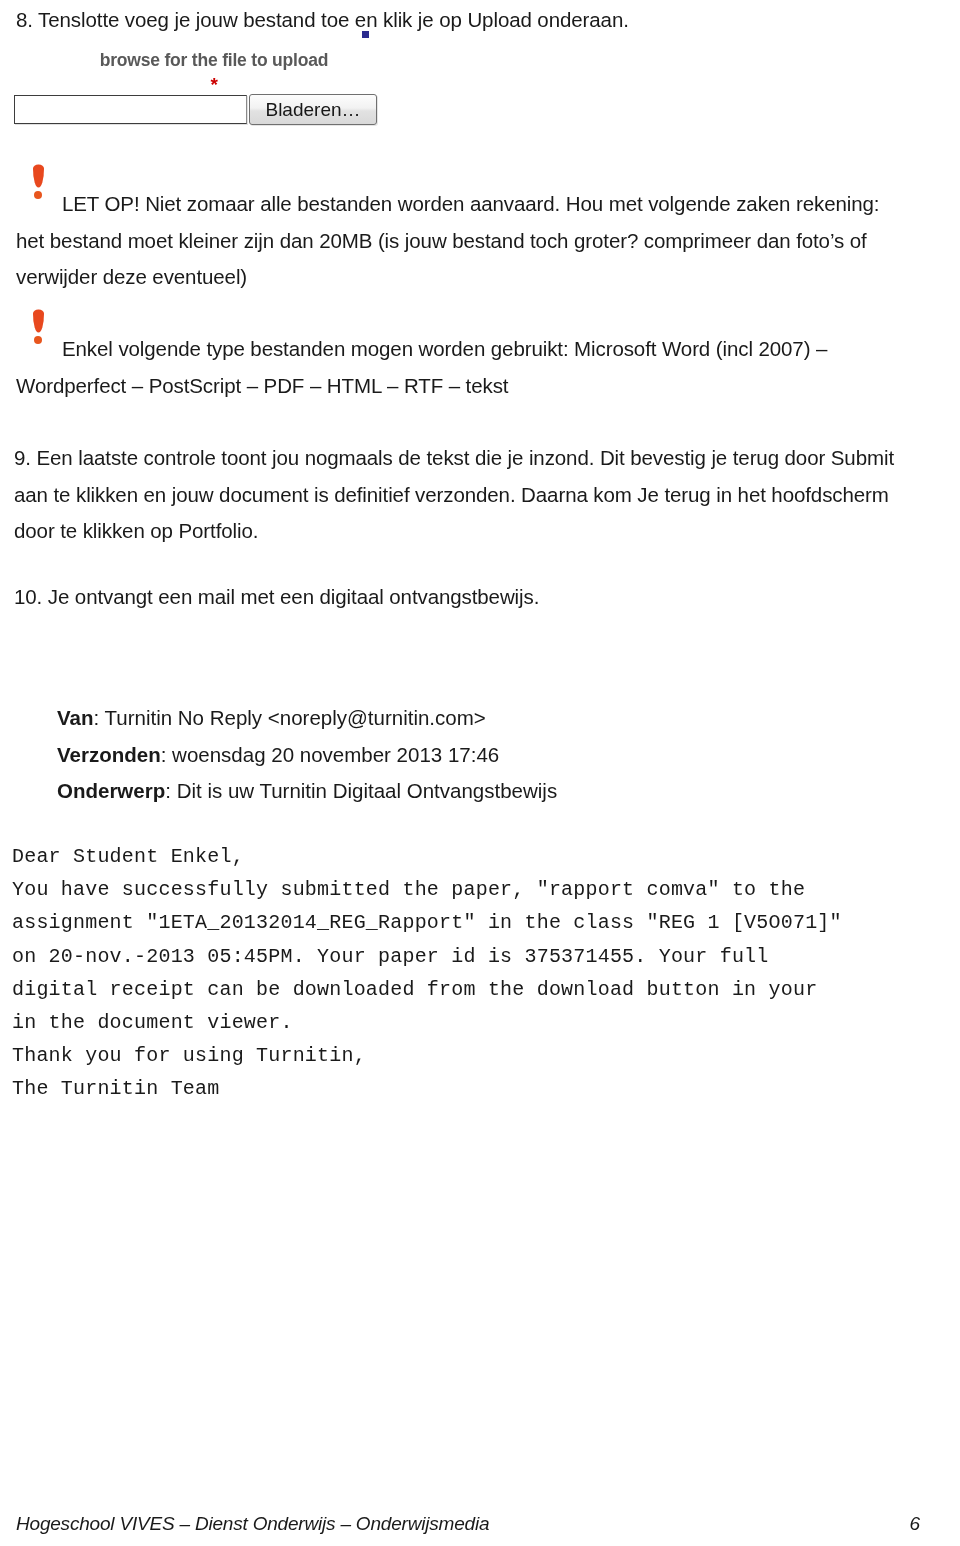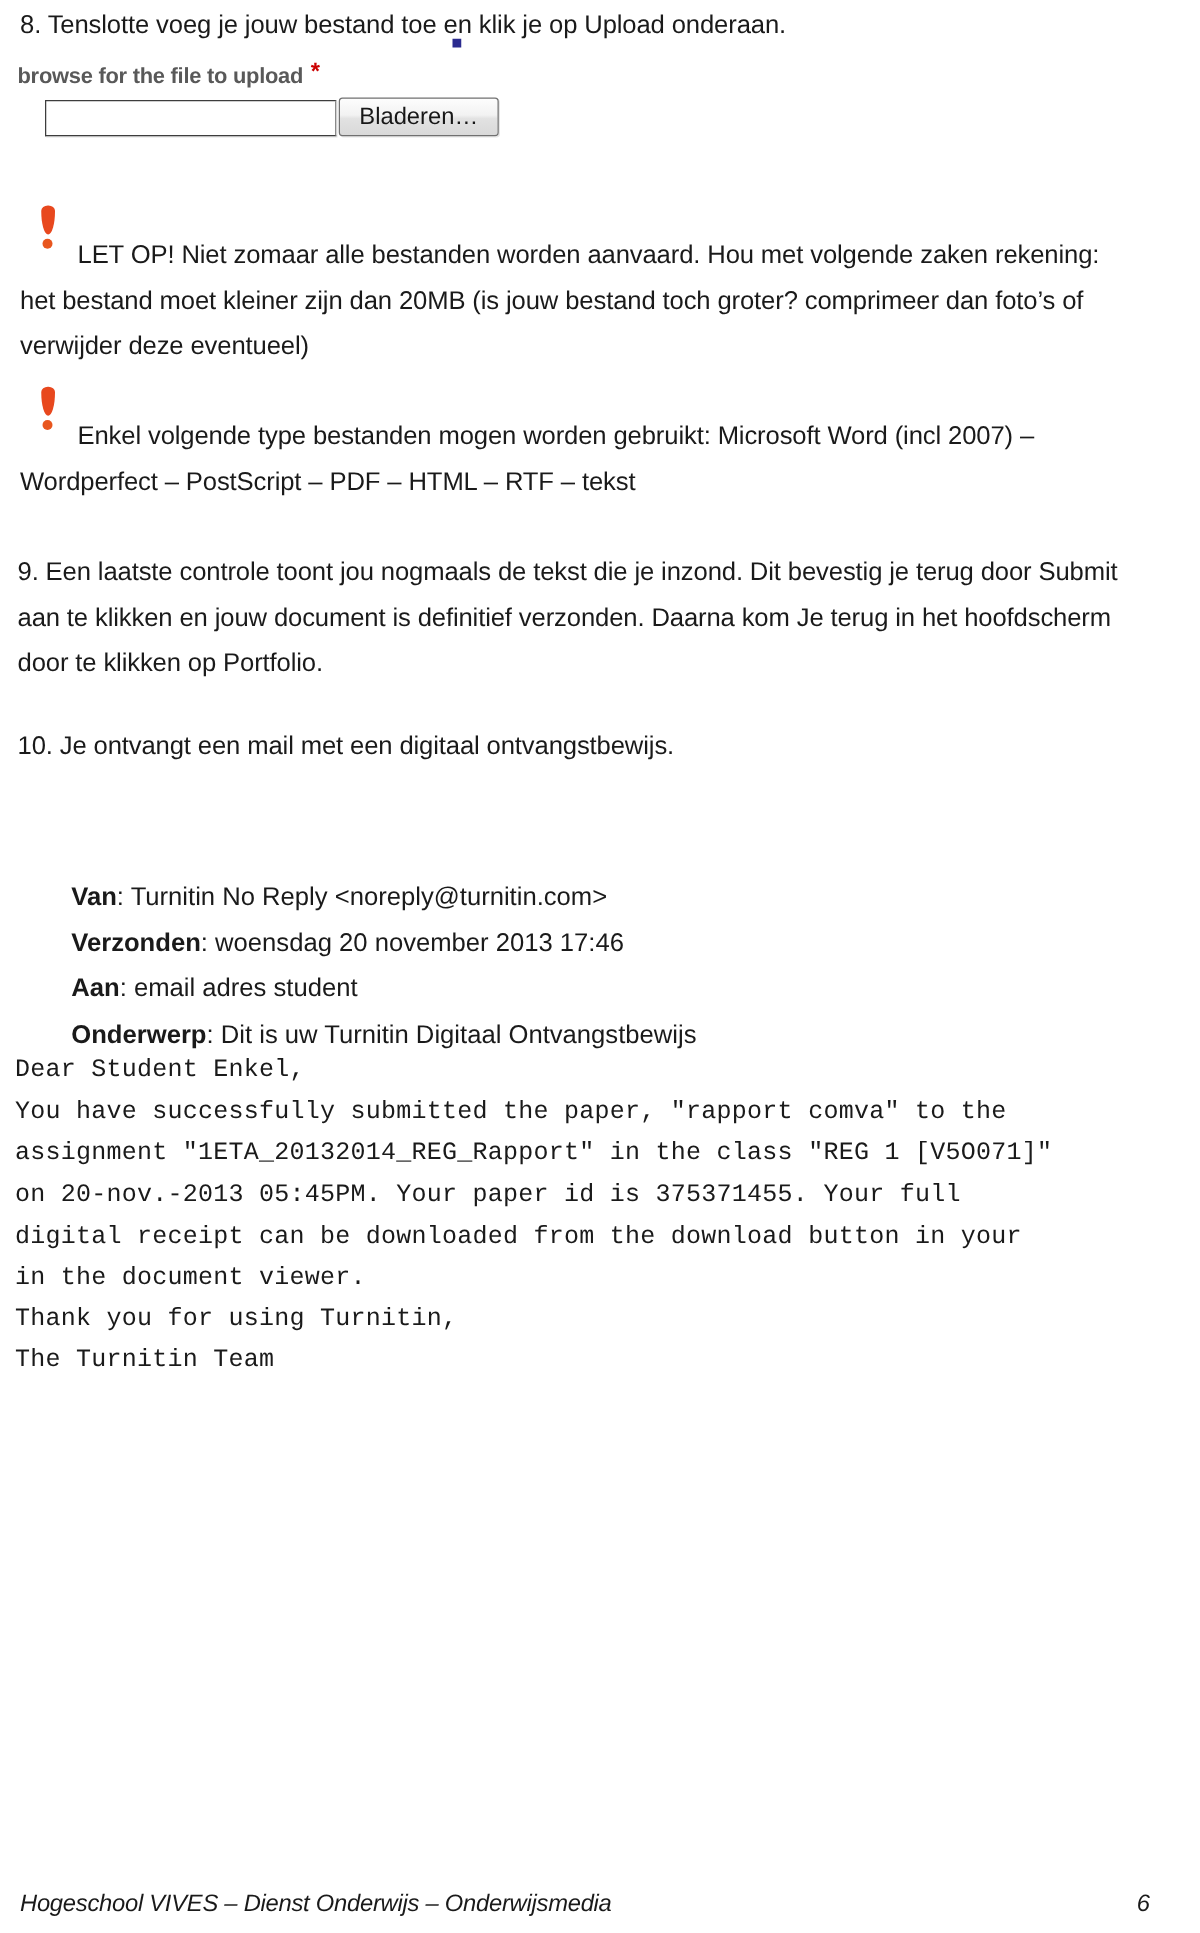--- a/index.html
+++ b/index.html
@@ -63,36 +63,37 @@
     top: 50px;
     width: 400px;
   }
   .browse-label {
     font-family: "Liberation Sans", sans-serif;
     font-size: 17.5px;
     font-weight: bold;
     color: #595959;
     letter-spacing: -0.2px;
     display: flex;
+    align-items: center;
     gap: 6px;
+    flex-direction: column;
   }
   .req-star {
     color: #cc0000;
     font-size: 19px;
     font-weight: bold;
     line-height: 10px;
     position: relative;
     top: 3px;
   }
   .browse-row {
     margin-top: 7px;
     display: flex;
-    align-items: flex-end;
+    align-items: center;
     height: 31px;
-    margin-left: 22px;
   }
   .browse-input {
     width: 233px;
     height: 29px;
     box-sizing: border-box;
     border: 1px solid #3d3d3d;
     border-right: 1px solid #8a8a8a;
     background: #ffffff;
     box-shadow: 1px 1px 0 rgba(0,0,0,0.12);
   }
@@ -246,21 +247,20 @@
     <span class="ln">9. Een laatste controle toont jou nogmaals de tekst die je inzond. Dit bevestig je terug door Submit</span>
     <span class="ln">aan te klikken en jouw document is definitief verzonden. Daarna kom Je terug in het hoofdscherm</span>
     <span class="ln">door te klikken op Portfolio.</span>
   </div>
 
   <div class="step-line step-10">10. Je ontvangt een mail met een digitaal ontvangstbewijs.</div>
 
   <div class="mail-head">
     <div class="row"><span class="lbl">Van</span>: <span>Turnitin No Reply &lt;noreply@turnitin.com&gt;</span></div>
     <div class="row"><span class="lbl">Verzonden</span>: <span>woensdag 20 november 2013 17:46</span></div>
-    <div class="row"><span class="lbl">Aan</span>: <span>email adres student</span></div>
     <div class="row"><span class="lbl">Onderwerp</span>: <span>Dit is uw Turnitin Digitaal Ontvangstbewijs</span></div>
   </div>
 
   <div class="mail-body">
     <span class="ln">Dear Student Enkel,</span>
     <span class="ln">You have successfully submitted the paper, "rapport comva" to the</span>
     <span class="ln">assignment "1ETA_20132014_REG_Rapport" in the class "REG 1 [V5O071]"</span>
     <span class="ln">on 20-nov.-2013 05:45PM. Your paper id is 375371455. Your full</span>
     <span class="ln">digital receipt can be downloaded from the download button in your</span>
     <span class="ln">in the document viewer.</span>

